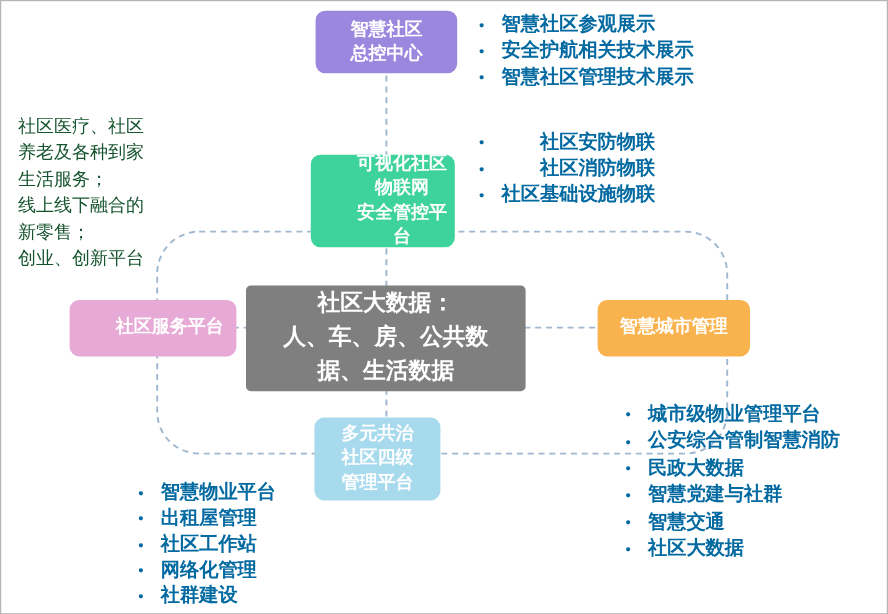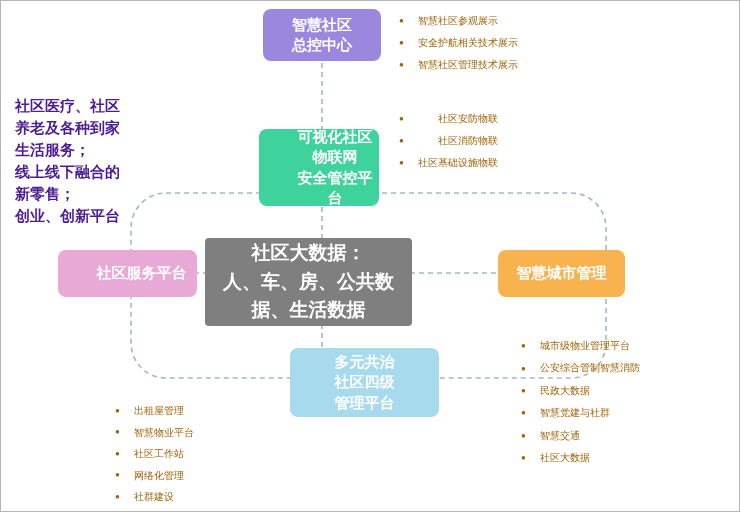--- a/index.html
+++ b/index.html
@@ -31,44 +31,44 @@
     color: #ffffff;
     font-weight: 700;
     white-space: pre-line;
     border-radius: 8px;
     line-height: 1.35;
     font-size: 15px;
     box-sizing: border-box;
   }
   .node-control-center { left: 262px; top: 8px;  width: 118px; height: 52px; }
   .node-iot            { left: 258px; top: 128px; width: 120px; height: 77px; }
-  .node-bigdata        { left: 204px; top: 237px; width: 207px; height: 88px;
+  .node-bigdata        { left: 204px; top: 237px; width: 233px; height: 88px;
                          font-size: 19px; line-height: 1.5; border-radius: 4px; }
   .node-service        { left: 57px;  top: 249px; width: 139px; height: 47px; }
   .node-city           { left: 454px; top: 249px; width: 127px; height: 47px; margin-left: 43px; }
-  .node-governance     { left: 261px; top: 347px; width: 149px; height: 69px; margin-left: 28px; }
+  .node-governance     { left: 261px; top: 347px; width: 105px; height: 69px; }
 
   .note {
     position: absolute;
     left: 14px; top: 94px;
     width: 170px;
     font-size: 15px;
-    font-weight: 700;
-    color: #4c1d95;
+    font-weight: 400;
+    color: #14532d;
     line-height: 22px;
     white-space: pre-line;
   }
   ul.blist {
     position: absolute;
     margin: 0;
     padding: 0;
     list-style: none;
-    font-size: 10px;
-    font-weight: 400;
-    color: #a16207;
+    font-size: 16px;
+    font-weight: 700;
+    color: #0369a1;
   }
   ul.blist li {
     position: relative;
     padding-left: 21px;
   }
   ul.blist li::before {
     content: "●";
     position: absolute;
     left: 2px;
     top: 50%;
@@ -123,22 +123,22 @@
   </ul>
 
   <div class="note">社区医疗、社区
 养老及各种到家
 生活服务；
 线上线下融合的
 新零售；
 创业、创新平台</div>
 
   <ul class="blist list-governance">
+    <li>智慧物业平台</li>
     <li>出租屋管理</li>
-    <li>智慧物业平台</li>
     <li>社区工作站</li>
     <li>网络化管理</li>
     <li>社群建设</li>
   </ul>
 
   <ul class="blist list-city">
     <li>城市级物业管理平台</li>
     <li>公安综合管制智慧消防</li>
     <li>民政大数据</li>
     <li>智慧党建与社群</li>

